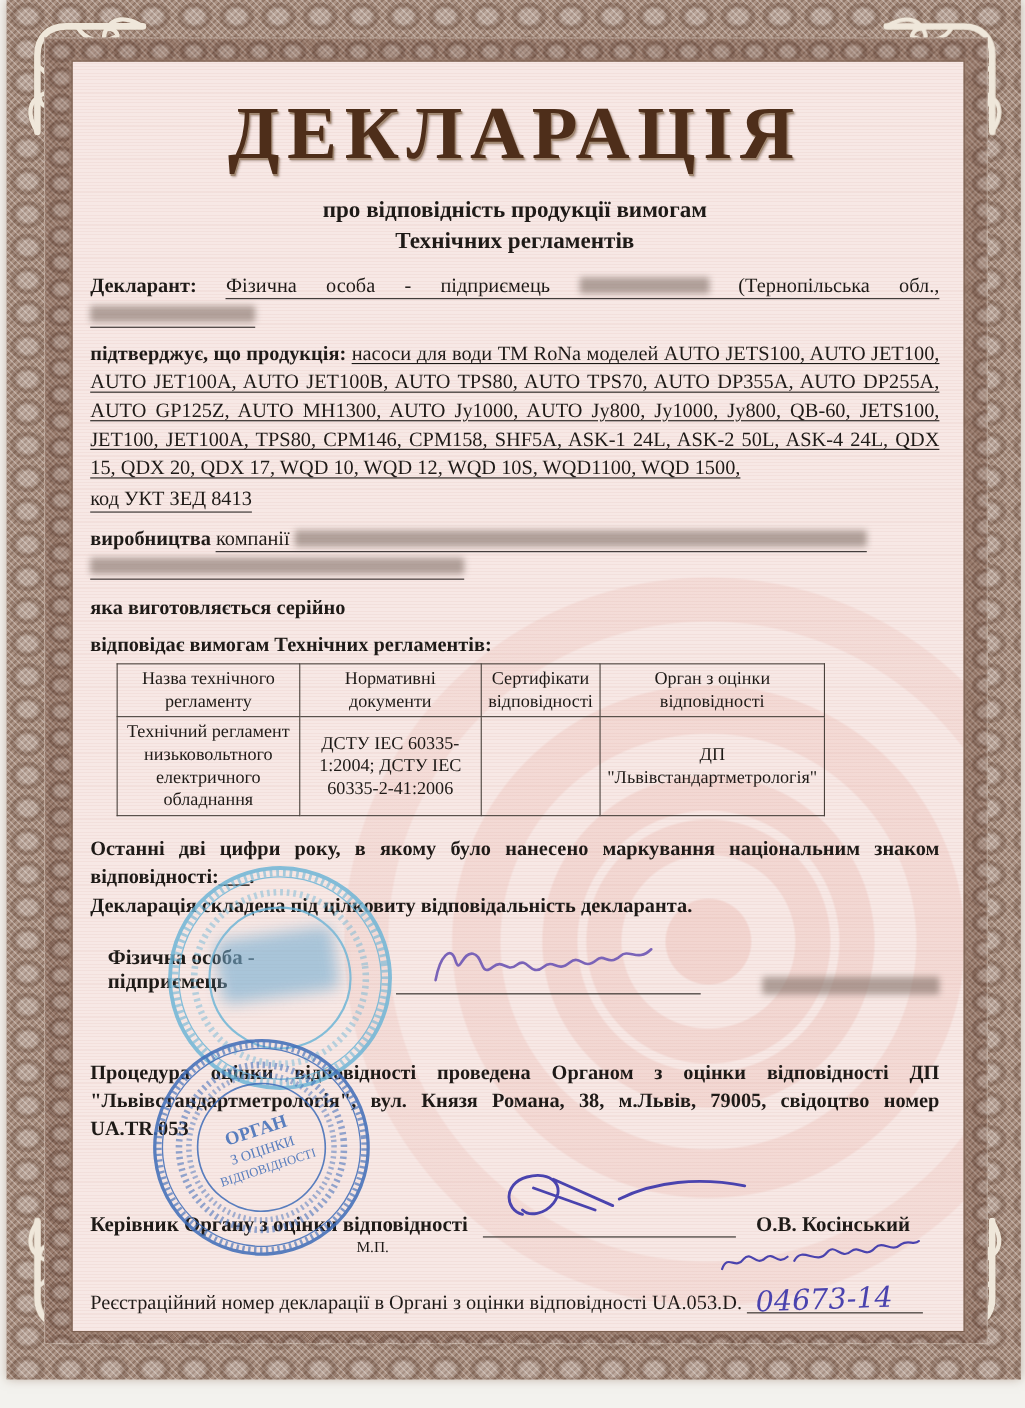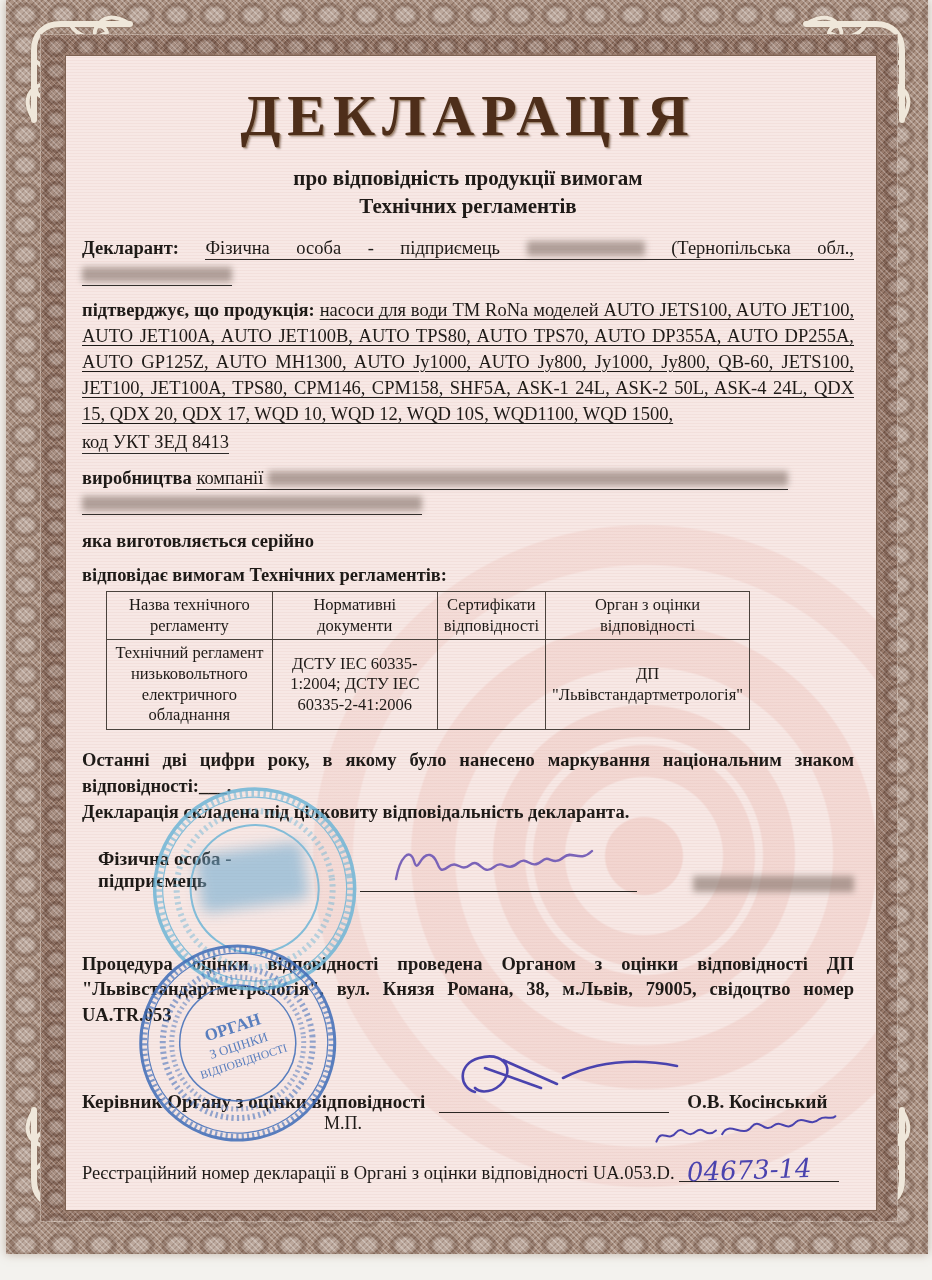--- a/index.html
+++ b/index.html
@@ -46,21 +46,21 @@
   }
   
   .corner{position:absolute;width:118px;height:118px;pointer-events:none;filter:drop-shadow(0 0 1px rgba(110,80,60,.6));}
   .corner.tl{left:12px;top:8px;}
   .corner.tr{right:10px;top:8px;transform:rotate(90deg);}
   .corner.br{right:10px;bottom:32px;transform:rotate(180deg);}
   .corner.bl{left:12px;bottom:32px;transform:rotate(270deg);}
   
   .title{
     margin:14px 0 16px 0;text-align:center;
-    font-size:58px;font-weight:bold;letter-spacing:7px;
+    font-size:68px;font-weight:bold;letter-spacing:7px;
     color:#4e2e1a;
     text-shadow:1px 1px 0 #a18872, 2px 2px 2px rgba(60,30,10,.35);
   }
   .subtitle{ text-align:center;font-size:21px;font-weight:bold;line-height:1.32;margin:0 0 16px 0;}
   p.para{margin:0 0 10px 0;font-size:18.5px;line-height:1.40;text-align:justify;}
   .lbl{font-weight:bold;}
   .ul-text{text-decoration:underline;text-underline-offset:3px;}
   .ul-wrap{border-bottom:1.3px solid #2e2a28;padding-bottom:1px;}
   .redacted{
     display:inline-block;height:15px;border-radius:2px;
@@ -225,21 +225,21 @@
           <svg class="sig-svg" style="left:6px;bottom:-2px;" width="240" height="70" viewBox="0 0 240 70">
             <path d="M30,48 C14,44 12,20 34,14 C56,8 70,22 58,38 C50,48 36,50 30,44 M40,24 L96,44 M58,16 L112,40 M118,34 C150,18 190,14 232,22" stroke="#4a43ae" stroke-width="2.6" fill="none" stroke-linecap="round"></path>
           </svg>
         </span>
         <span class="lbl" style="margin-left:18px;margin-top:28px;">О.В. Косінський</span>
       </div>
       <div style="position:relative;height:30px;">
         <svg style="position:absolute;right:14px;top:0px;transform:rotate(-3deg);" width="190" height="36" viewBox="0 0 190 36">
           <path d="M6,24 C12,10 18,26 26,16 C34,8 36,24 46,16 C54,10 56,24 66,16 M72,20 C80,6 92,26 102,14 C110,5 114,22 124,14 C132,8 136,22 146,12 C154,5 160,18 170,10 C176,6 182,12 186,8" stroke="#4a43ae" stroke-width="2" fill="none" stroke-linecap="round"></path>
         </svg>
-        <span style="margin-left:242px;font-size:18px;">М.П.</span>
+        <span style="margin-left:242px;font-size:14px;">М.П.</span>
       </div>
 
       <p class="para small-text" style="margin-top:14px;margin-bottom:6px;">
         <span>Реєстраційний номер декларації в Органі з оцінки відповідності UA.053.D.</span>
         <span class="fill-line" style="width:160px;height:24px;"><span class="hand" style="font-size:26px;margin-left:8px;">04673-14</span></span>
       </p>
 
     </div>
   </div>
 

